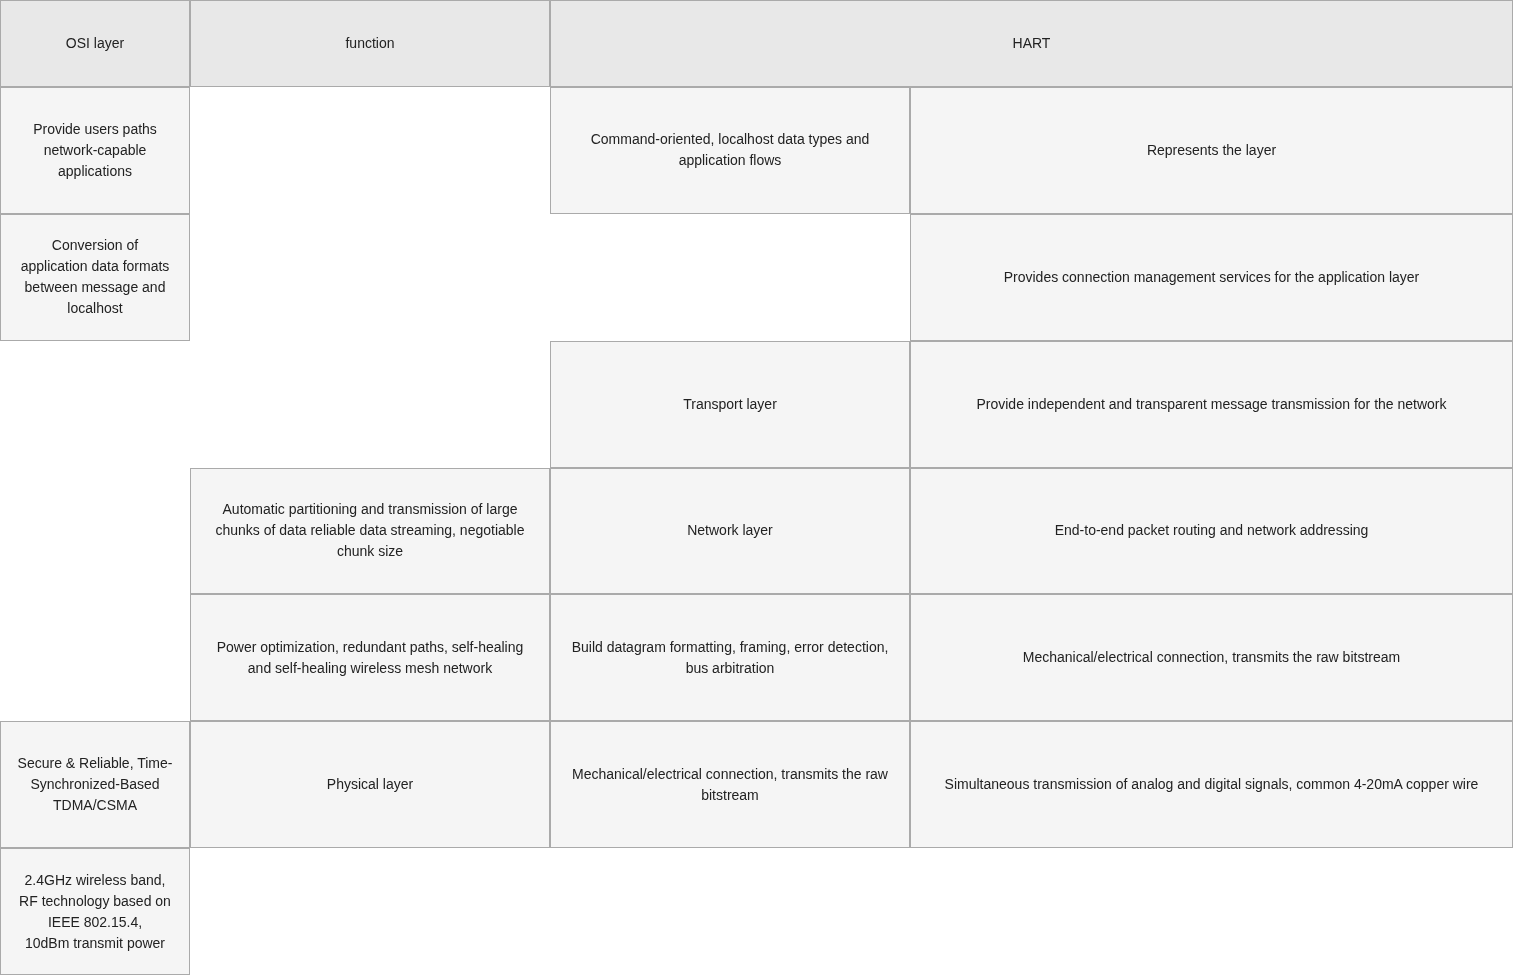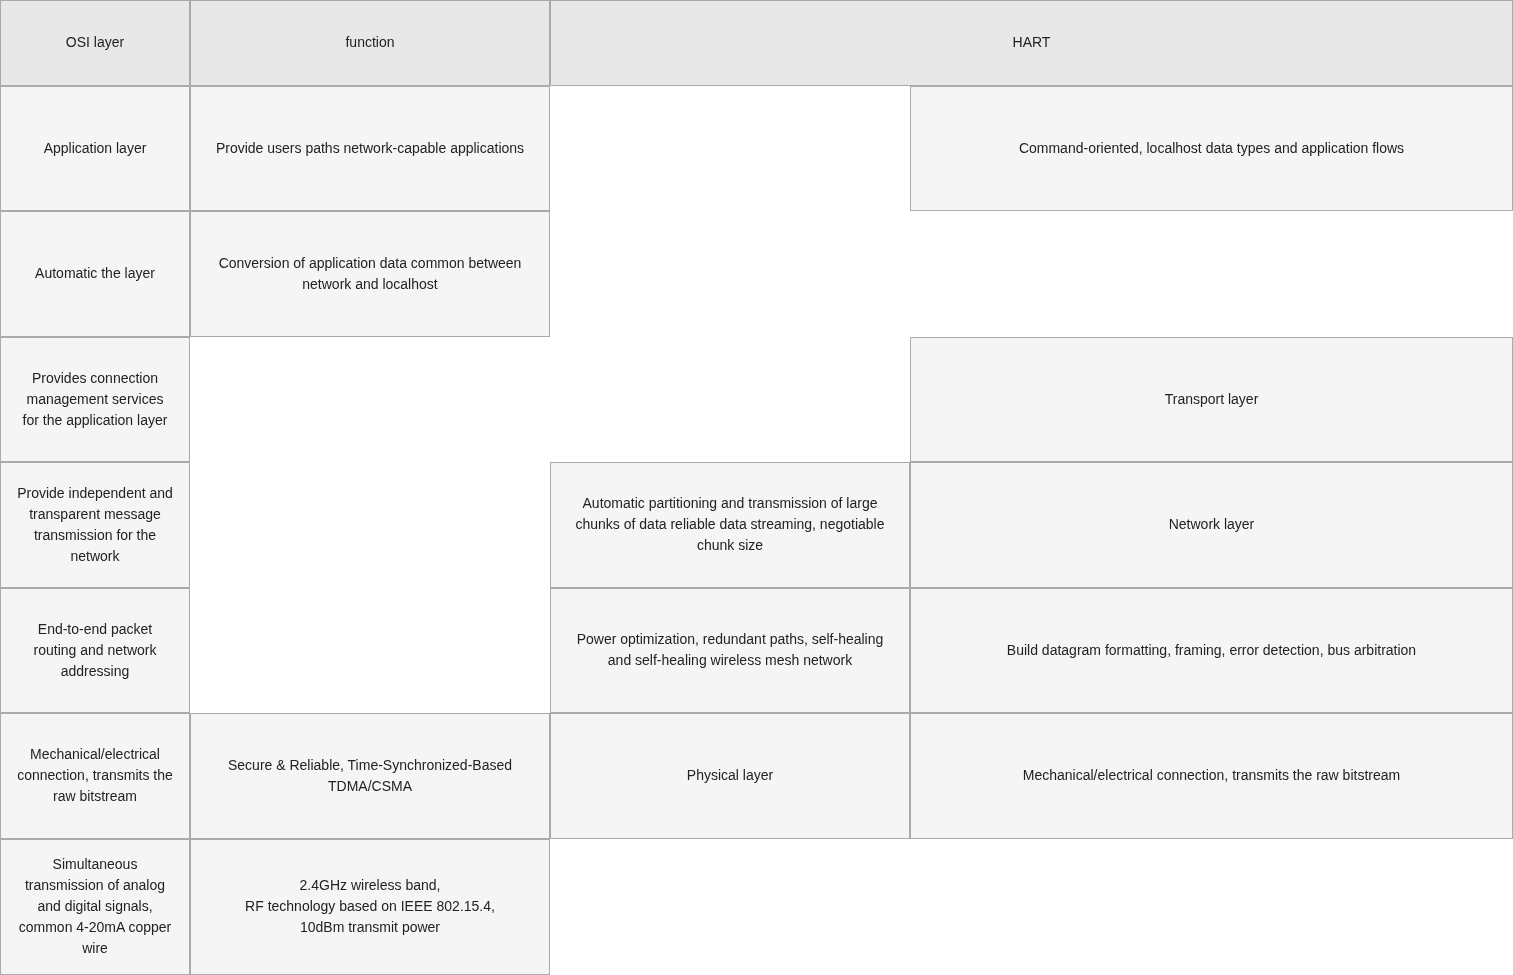--- a/index.html
+++ b/index.html
@@ -48,35 +48,32 @@
     <span>OSI layer</span>
   </div>
   <div class="cell header">
     <span>function</span>
   </div>
   <div class="cell header" style="grid-column: span 2;">
     <span>HART</span>
   </div>
 
   <div class="cell">
-    <span>Application layer</span>
-  </div>
-  <div class="cell">
     <span>Provide users paths network-capable applications</span>
   </div>
   <div class="cell empty"></div>
   <div class="cell">
     <span>Command-oriented, localhost data types and application   flows</span>
   </div>
 
   <div class="cell">
-    <span>Automatic the layer</span>
+    <span>Represents the layer</span>
   </div>
   <div class="cell">
-    <span>Conversion of application data common  between network and localhost</span>
+    <span>Conversion of application data formats  between message and localhost</span>
   </div>
   <div class="cell empty"></div>
   <div class="cell empty"></div>
 
   <div class="cell">
     <span>Provides  connection  management services for the application layer</span>
   </div>
   <div class="cell empty"></div>
   <div class="cell empty"></div>
 

